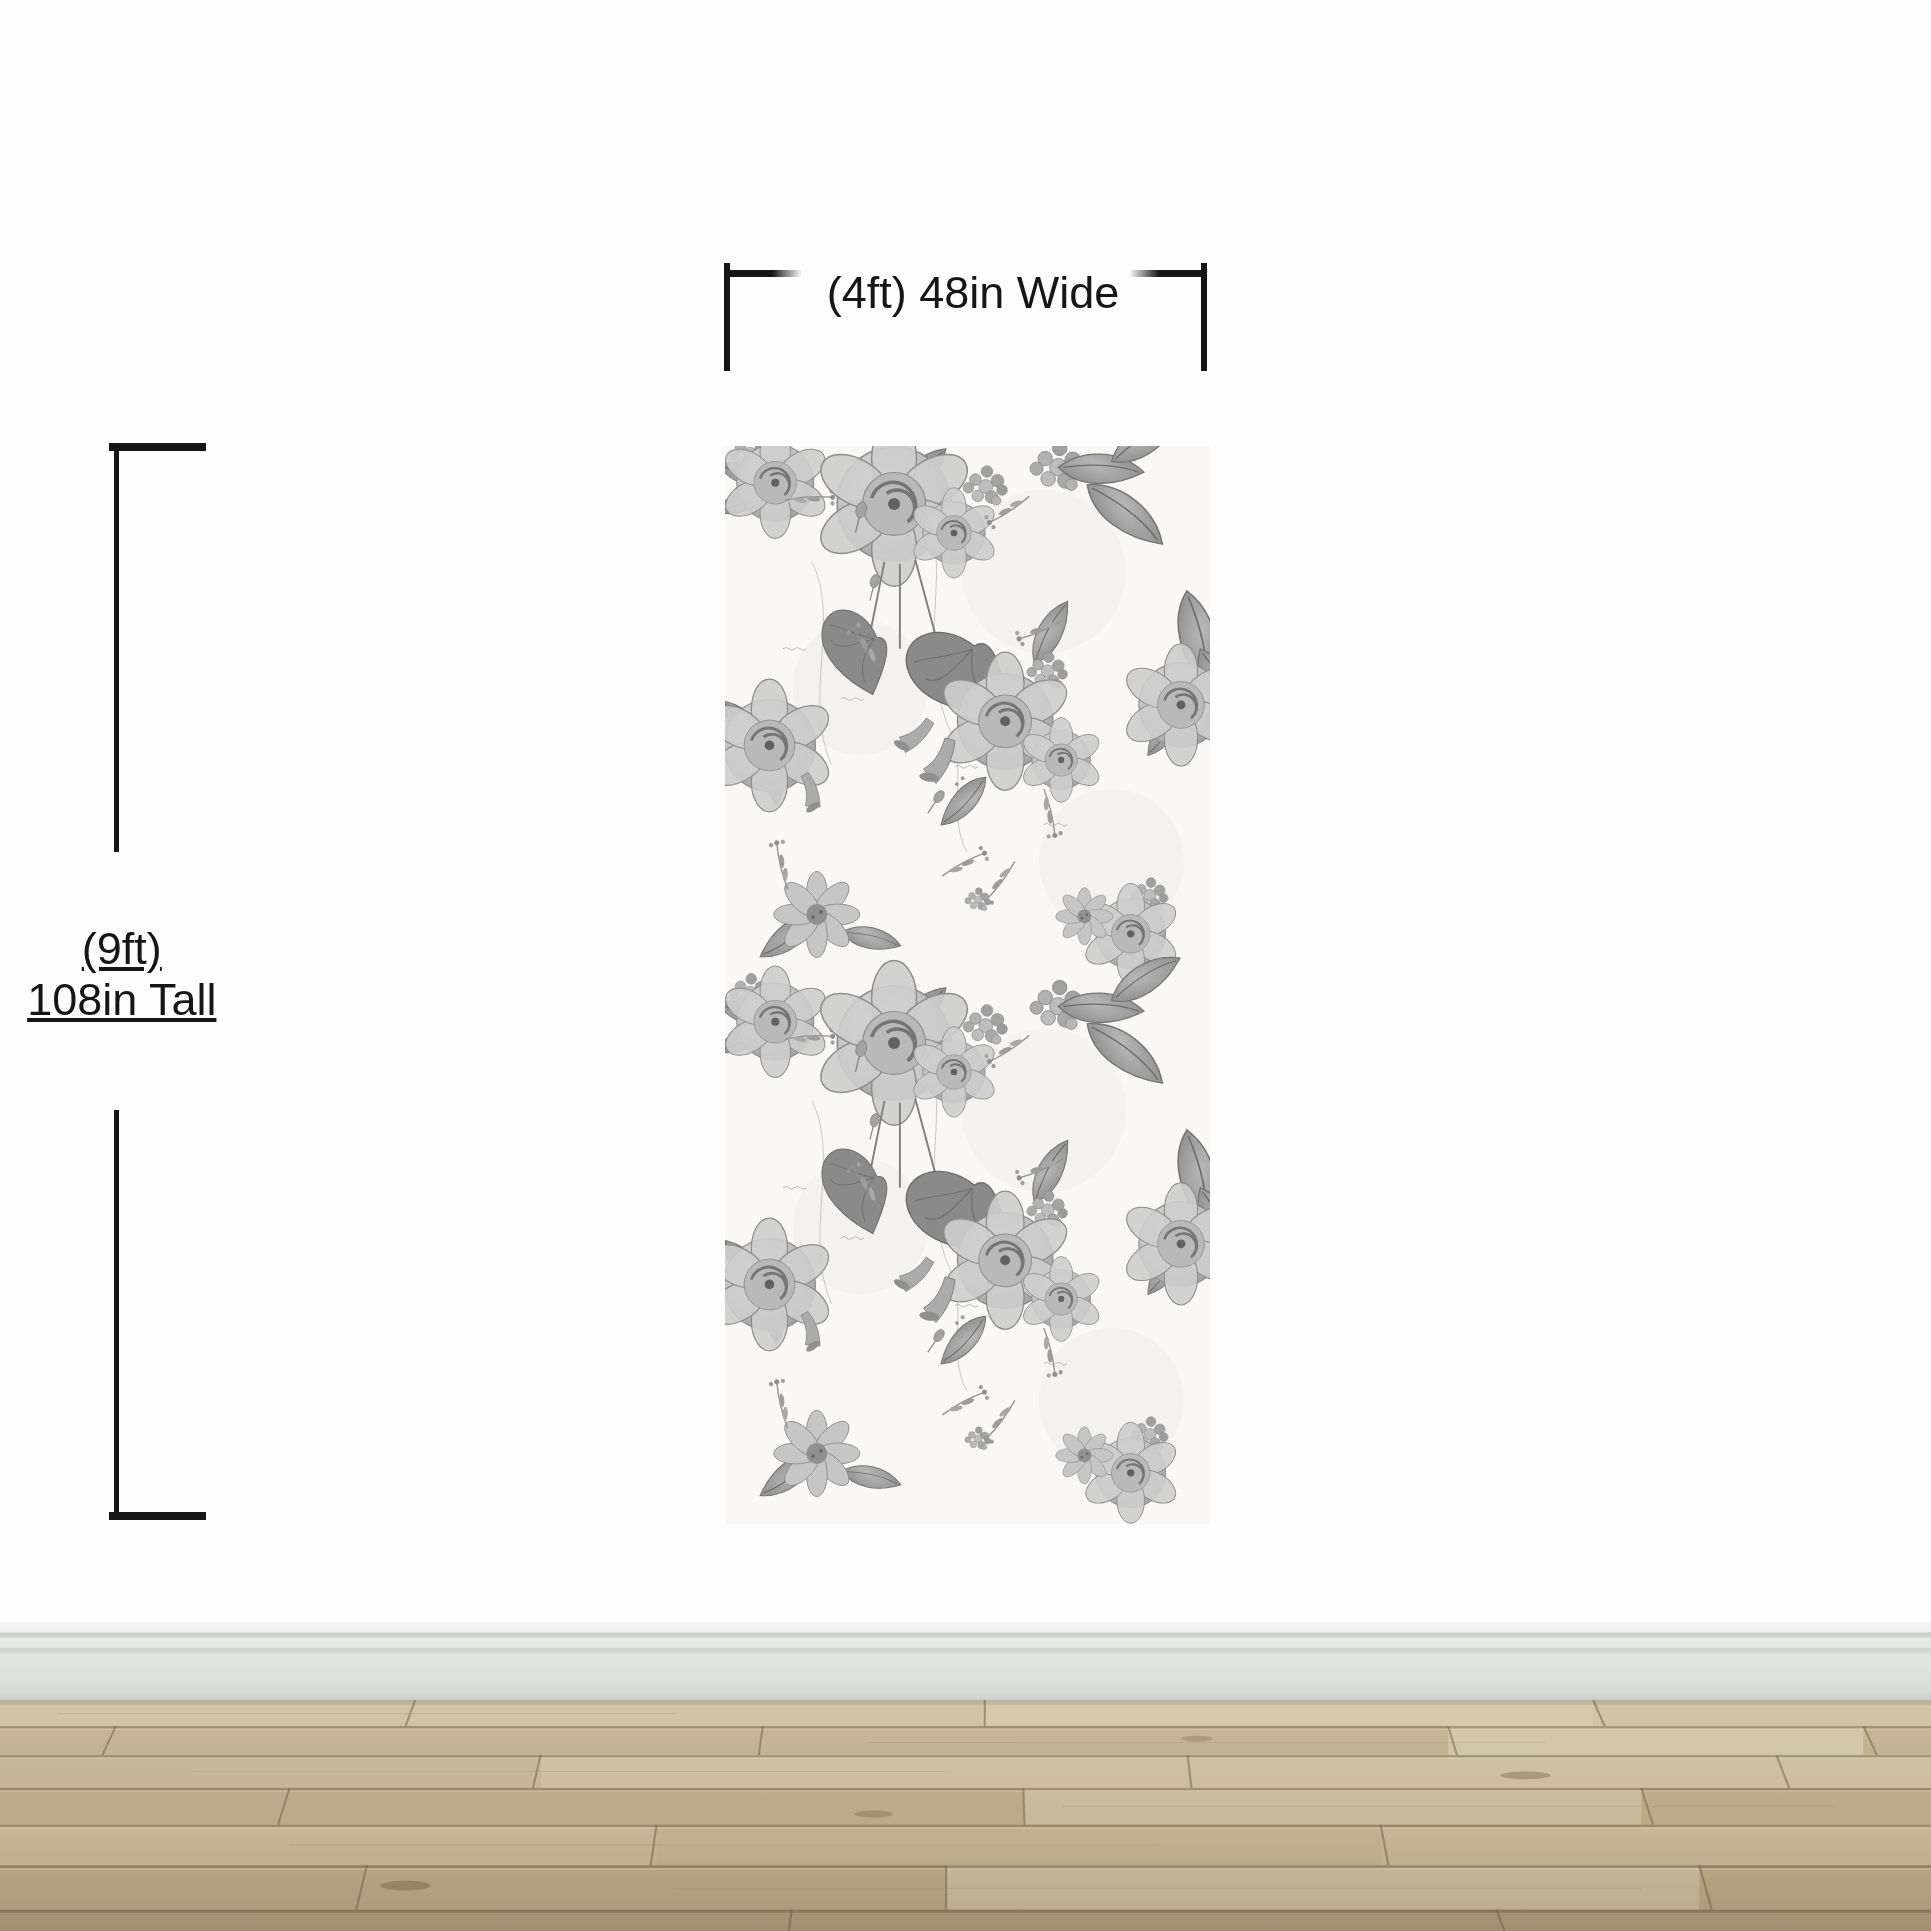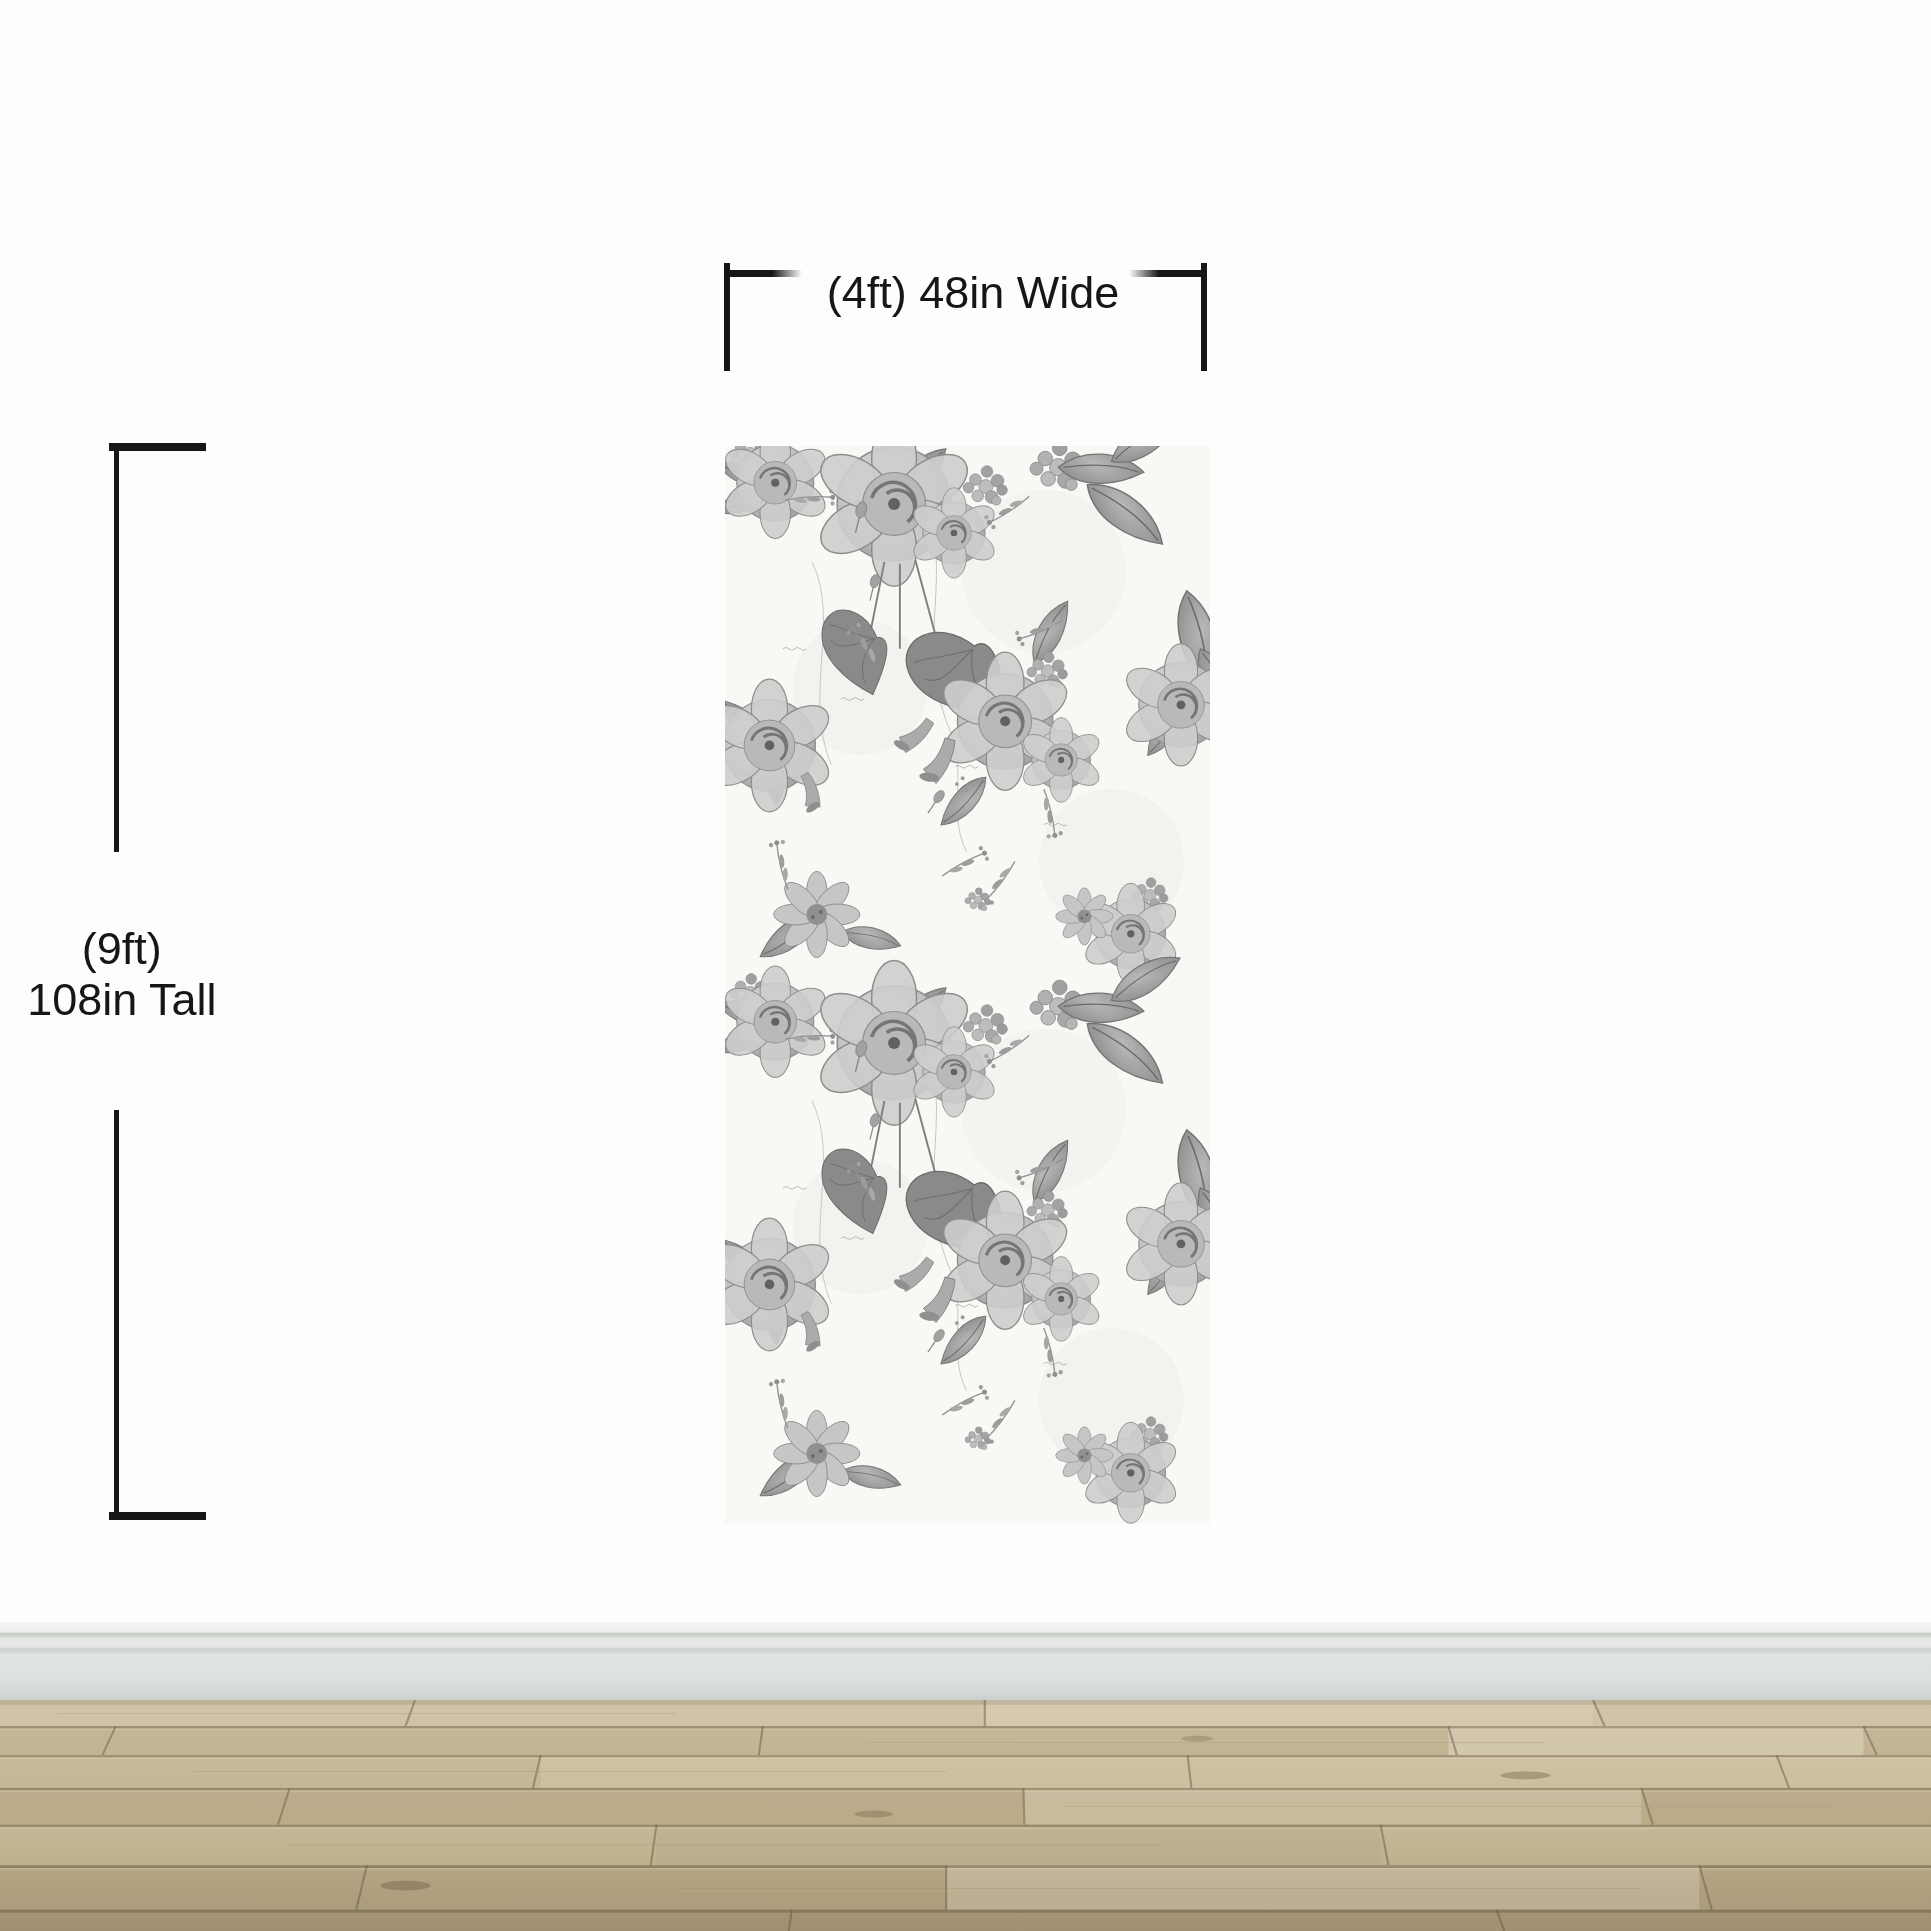--- a/index.html
+++ b/index.html
@@ -42,21 +42,21 @@
   .w-line.left{left:727px;background:linear-gradient(90deg,var(--dimension-ink,#161616) 60%,rgba(22,22,22,0) 100%);}
   .w-line.right{left:1129px;background:linear-gradient(270deg,var(--dimension-ink,#161616) 60%,rgba(22,22,22,0) 100%);}
   .w-label{left:809px;top:251px;width:328px;margin-top:16px;}
   
   .h-tick{position:absolute;left:109px;width:97px;height:7.7px;}
   .h-tick.top{top:443px;}
   .h-tick.bottom{top:1512px;}
   .h-seg{position:absolute;left:114px;width:4.8px;}
   .h-seg.top{top:447px;height:405px;}
   .h-seg.bottom{top:1110px;height:407px;}
-  .h-label{left:5.8px;top:923px;width:232px;}
+  .h-label{left:5.8px;top:923px;width:232px;text-decoration:underline;}
 </style>
 </head>
 <body>
 
 <div class="stage">
 
   <div class="wall"></div>
   <div class="baseboard"></div>
 
   <svg class="floor" viewBox="0 0 2000 239" preserveAspectRatio="none">

